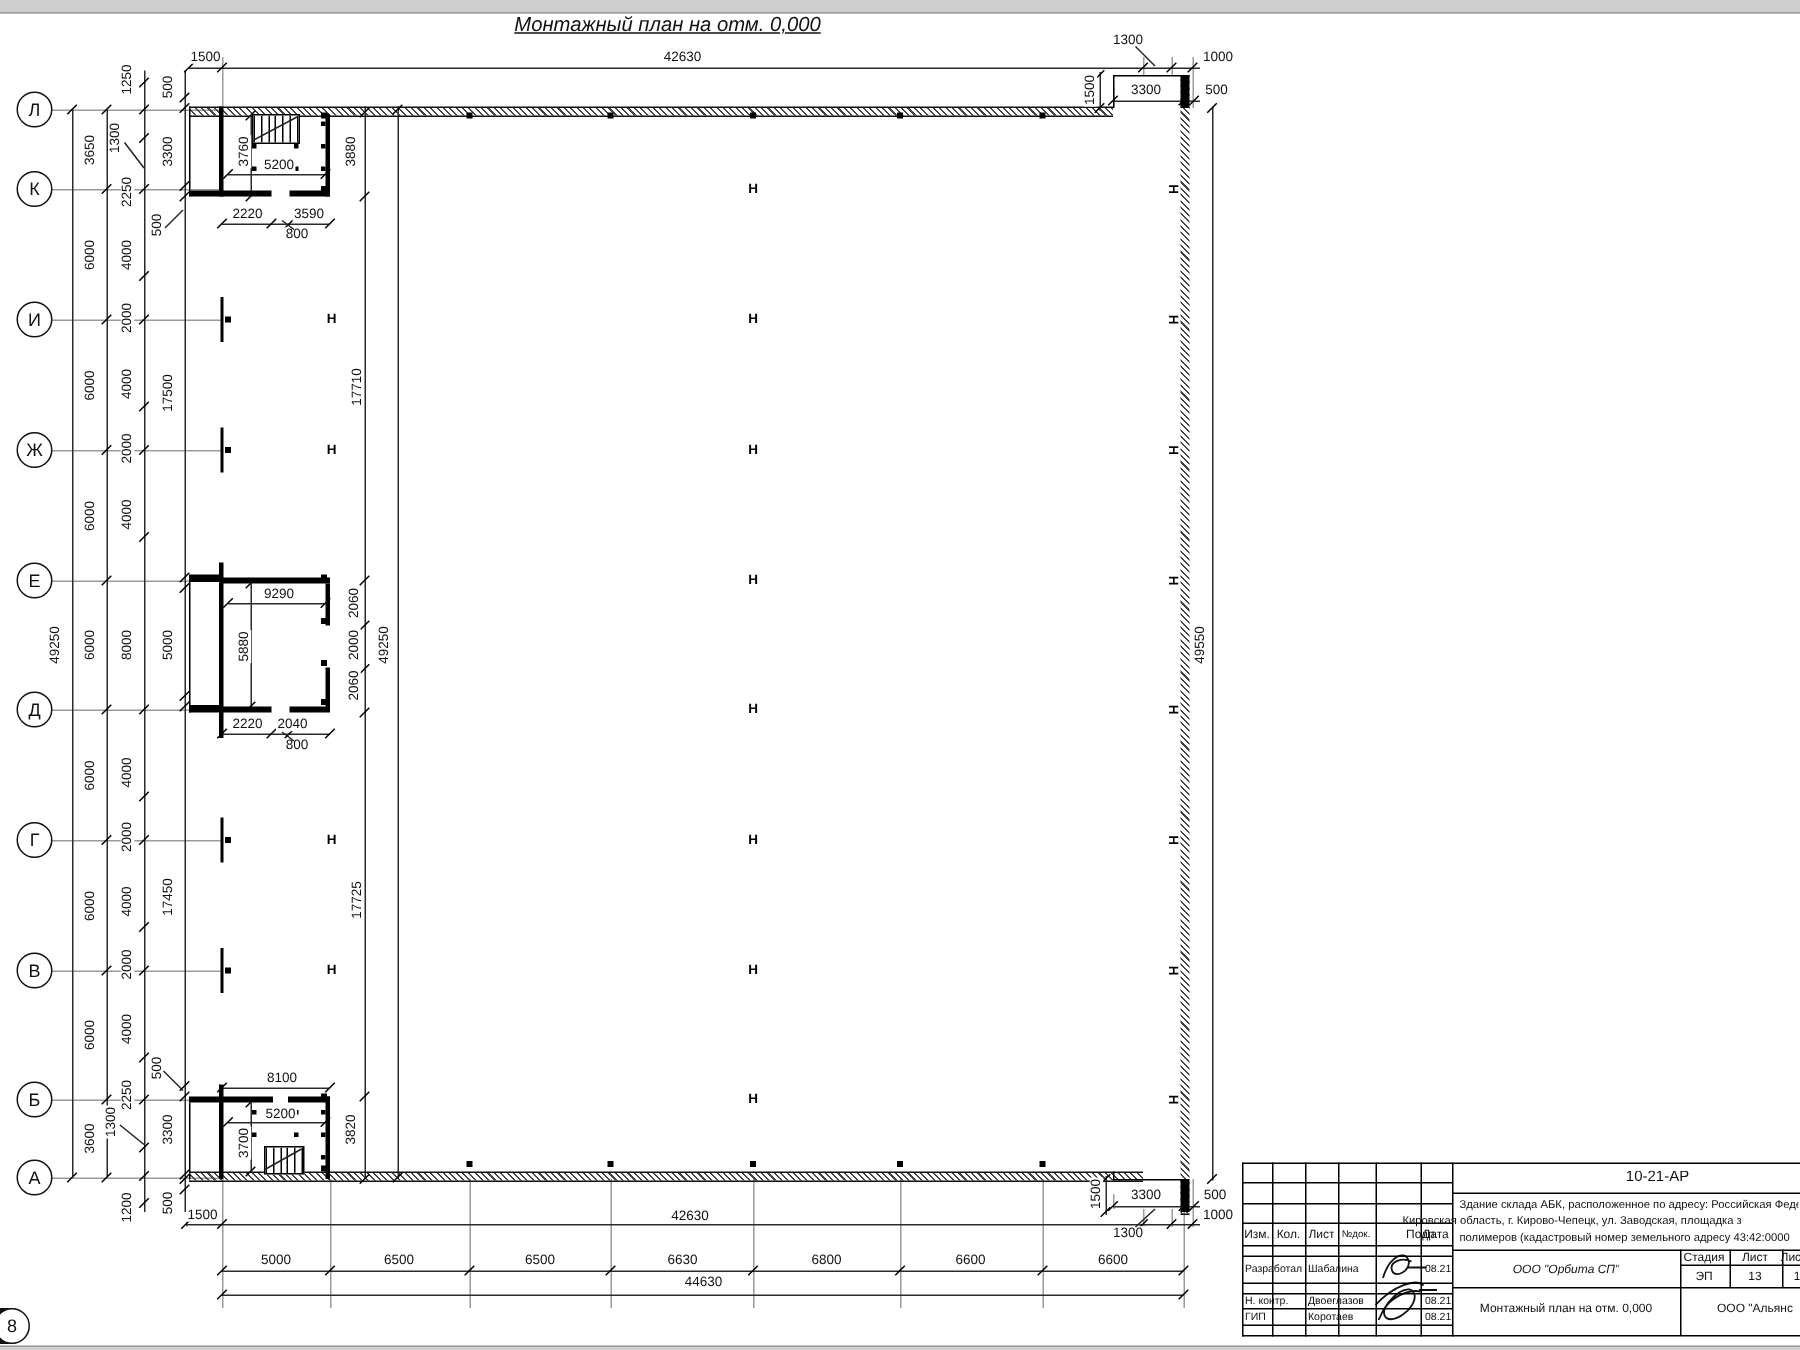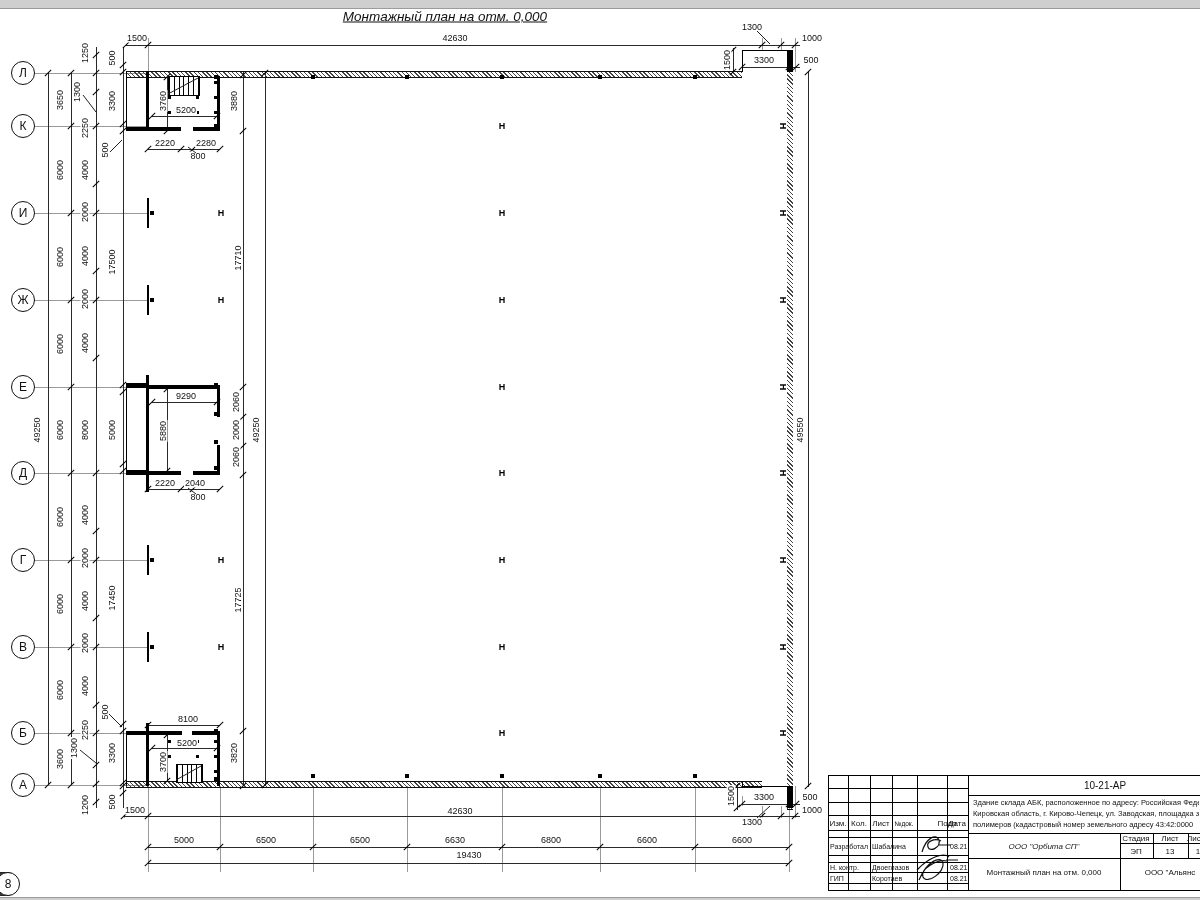--- a/index.html
+++ b/index.html
@@ -324,21 +324,21 @@
       <div class="dim" style="left: 752px; top: 822px;">1300</div>
       <div class="dim" style="left: 135px; top: 810px;">1500</div>
       <div class="dim" style="left: 460px; top: 811px;">42630</div>
       <div class="dim" style="left: 184px; top: 840px;">5000</div>
       <div class="dim" style="left: 266px; top: 840px;">6500</div>
       <div class="dim" style="left: 360px; top: 840px;">6500</div>
       <div class="dim" style="left: 455px; top: 840px;">6630</div>
       <div class="dim" style="left: 551px; top: 840px;">6800</div>
       <div class="dim" style="left: 647px; top: 840px;">6600</div>
       <div class="dim" style="left: 742px; top: 840px;">6600</div>
-      <div class="dim" style="left: 469px; top: 855px;">19430</div>
+      <div class="dim" style="left: 469px; top: 855px;">44630</div>
       <div class="dim r" style="left: 37px; top: 430px;">49250</div>
       <div class="dim r" style="left: 60px; top: 100px;">3650</div>
       <div class="dim r" style="left: 60px; top: 170px;">6000</div>
       <div class="dim r" style="left: 60px; top: 257px;">6000</div>
       <div class="dim r" style="left: 60px; top: 344px;">6000</div>
       <div class="dim r" style="left: 60px; top: 430px;">6000</div>
       <div class="dim r" style="left: 60px; top: 517px;">6000</div>
       <div class="dim r" style="left: 60px; top: 604px;">6000</div>
       <div class="dim r" style="left: 60px; top: 690px;">6000</div>
       <div class="dim r" style="left: 60px; top: 759px;">3600</div>
@@ -372,21 +372,21 @@
       <div class="dim r" style="left: 238px; top: 258px;">17710</div>
       <div class="dim r" style="left: 236px; top: 402px;">2060</div>
       <div class="dim r" style="left: 236px; top: 430px;">2000</div>
       <div class="dim r" style="left: 236px; top: 457px;">2060</div>
       <div class="dim r" style="left: 238px; top: 600px;">17725</div>
       <div class="dim r" style="left: 234px; top: 753px;">3820</div>
       <div class="dim r" style="left: 256px; top: 430px;">49250</div>
       <div class="dim r" style="left: 163px; top: 101px;">3760</div>
       <div class="dim" style="left: 186px; top: 110px;">5200</div>
       <div class="dim" style="left: 165px; top: 143px;">2220</div>
-      <div class="dim" style="left: 206px; top: 143px;">2280</div>
+      <div class="dim" style="left: 206px; top: 143px;">3590</div>
       <div class="dim" style="left: 198px; top: 156px;">800</div>
       <div class="dim" style="left: 186px; top: 396px;">9290</div>
       <div class="dim r" style="left: 163px; top: 431px;">5880</div>
       <div class="dim" style="left: 165px; top: 483px;">2220</div>
       <div class="dim" style="left: 195px; top: 483px;">2040</div>
       <div class="dim" style="left: 198px; top: 497px;">800</div>
       <div class="dim" style="left: 188px; top: 719px;">8100</div>
       <div class="dim" style="left: 187px; top: 743px;">5200</div>
       <div class="dim r" style="left: 163px; top: 762px;">3700</div>
       <div class="bubble" style="left: 23px; top: 73px;">Л</div>
@@ -451,21 +451,21 @@
     <div class="tb-line" style="left:968px;top:795px;width:280px;height:1px"></div>
     <div class="tb-line" style="left:968px;top:833px;width:280px;height:1px"></div>
     <div class="tb-line" style="left:968px;top:858px;width:280px;height:1px"></div>
     <div class="tb-line" style="left:1120px;top:833px;width:1px;height:57px"></div>
     <div class="tb-line" style="left:1153px;top:833px;width:1px;height:25px"></div>
     <div class="tb-line" style="left:1188px;top:833px;width:1px;height:25px"></div>
     <div class="tb-line" style="left:1120px;top:843px;width:128px;height:1px"></div>
 
     <div class="tb-txt tb-c" style="left:1105px;top:785px;font-size:10px">10-21-АР</div>
     <div class="tb-txt" style="left:973px;top:798px;width:226px;font-size:7.5px">Здание склада АБК, расположенное по адресу: Российская Феде</div>
-    <div class="tb-txt" style="left:973px;top:809px;width:226px;font-size:7.5px">Кировская область, г. Кирово-Чепецк, ул. Заводская, площадка з</div>
+    <div class="tb-txt" style="left:935px;top:809px;width:226px;font-size:7.5px">Кировская область, г. Кирово-Чепецк, ул. Заводская, площадка з</div>
     <div class="tb-txt" style="left:973px;top:820px;width:226px;font-size:7.5px">полимеров (кадастровый номер земельного адресу 43:42:0000</div>
     <div class="tb-txt tb-c" style="left:838px;top:823px">Изм.</div>
     <div class="tb-txt tb-c" style="left:859px;top:823px">Кол.</div>
     <div class="tb-txt tb-c" style="left:881px;top:823px">Лист</div>
     <div class="tb-txt tb-c" style="left:904px;top:823px;font-size:6.5px">№док.</div>
     <div class="tb-txt tb-c" style="left:948px;top:823px">Подп.</div>
     <div class="tb-txt tb-c" style="left:957px;top:823px">Дата</div>
     <div class="tb-txt" style="left:830px;top:842px;font-size:7px">Разработал</div>
     <div class="tb-txt" style="left:872px;top:842px;font-size:7px">Шабалина</div>
     <div class="tb-txt" style="left:950px;top:842px;font-size:7px">08.21</div>

